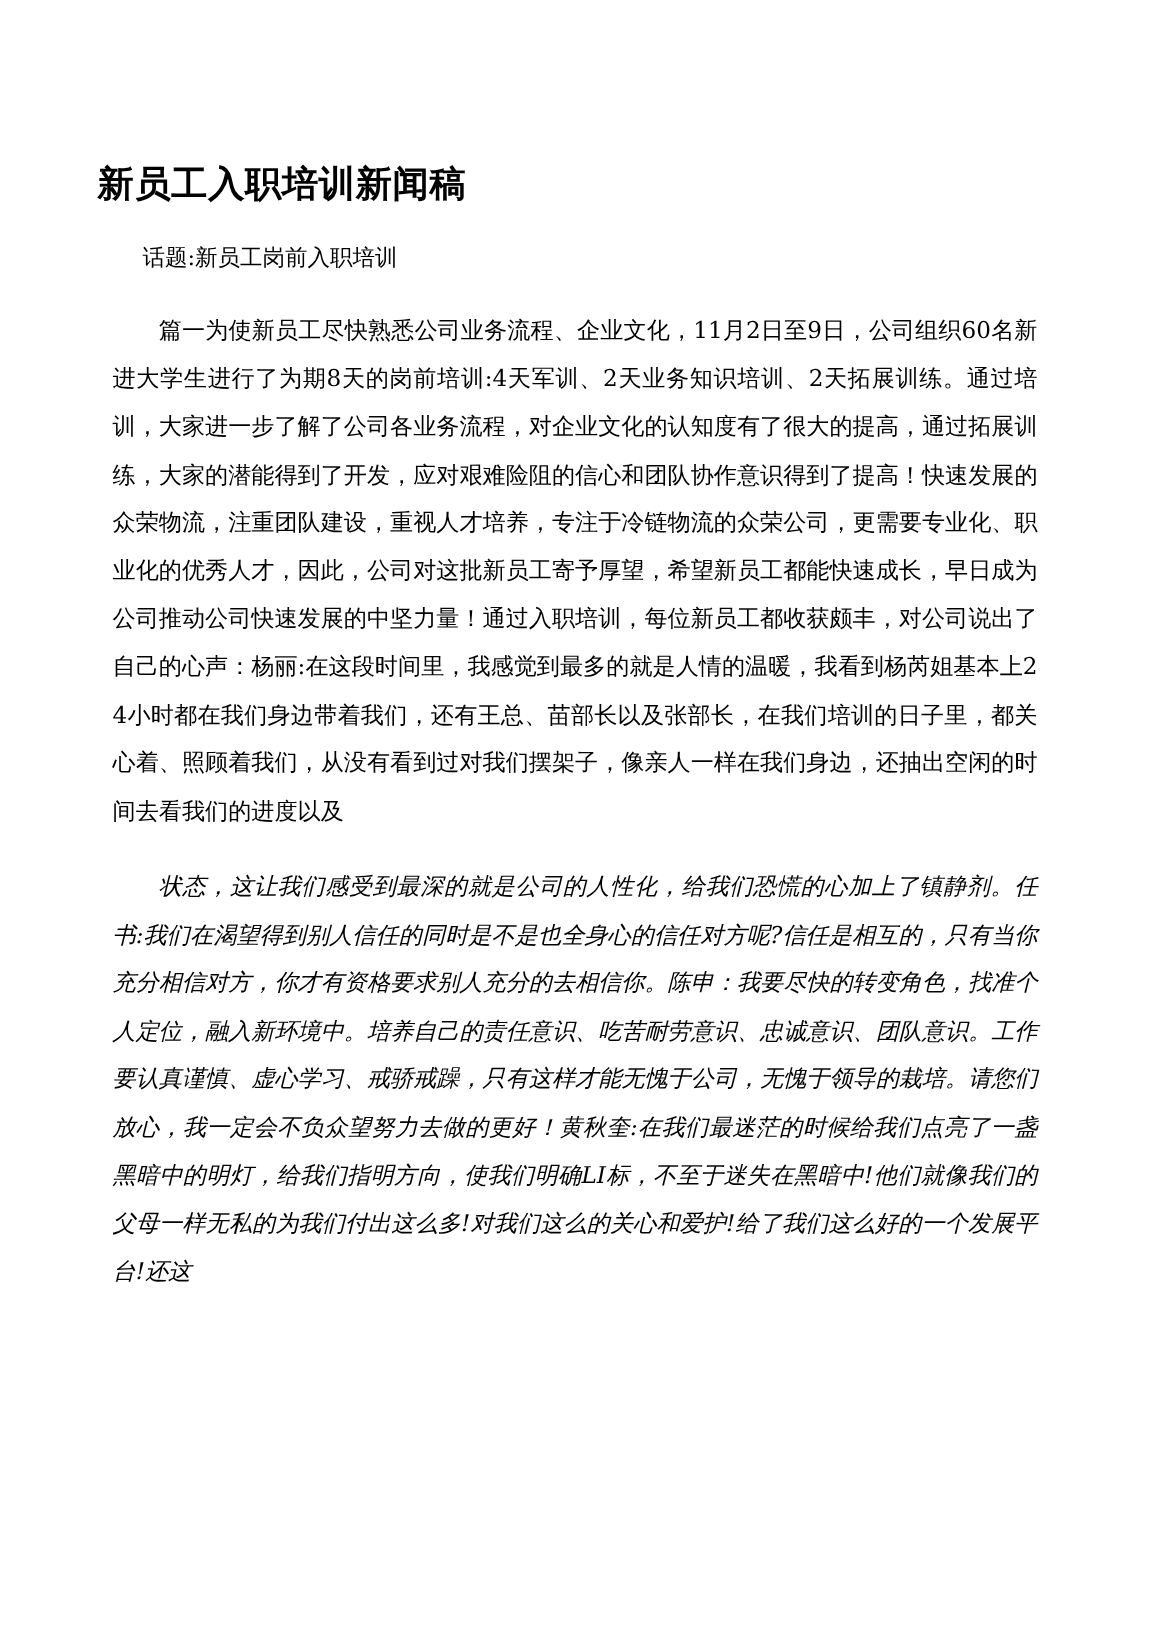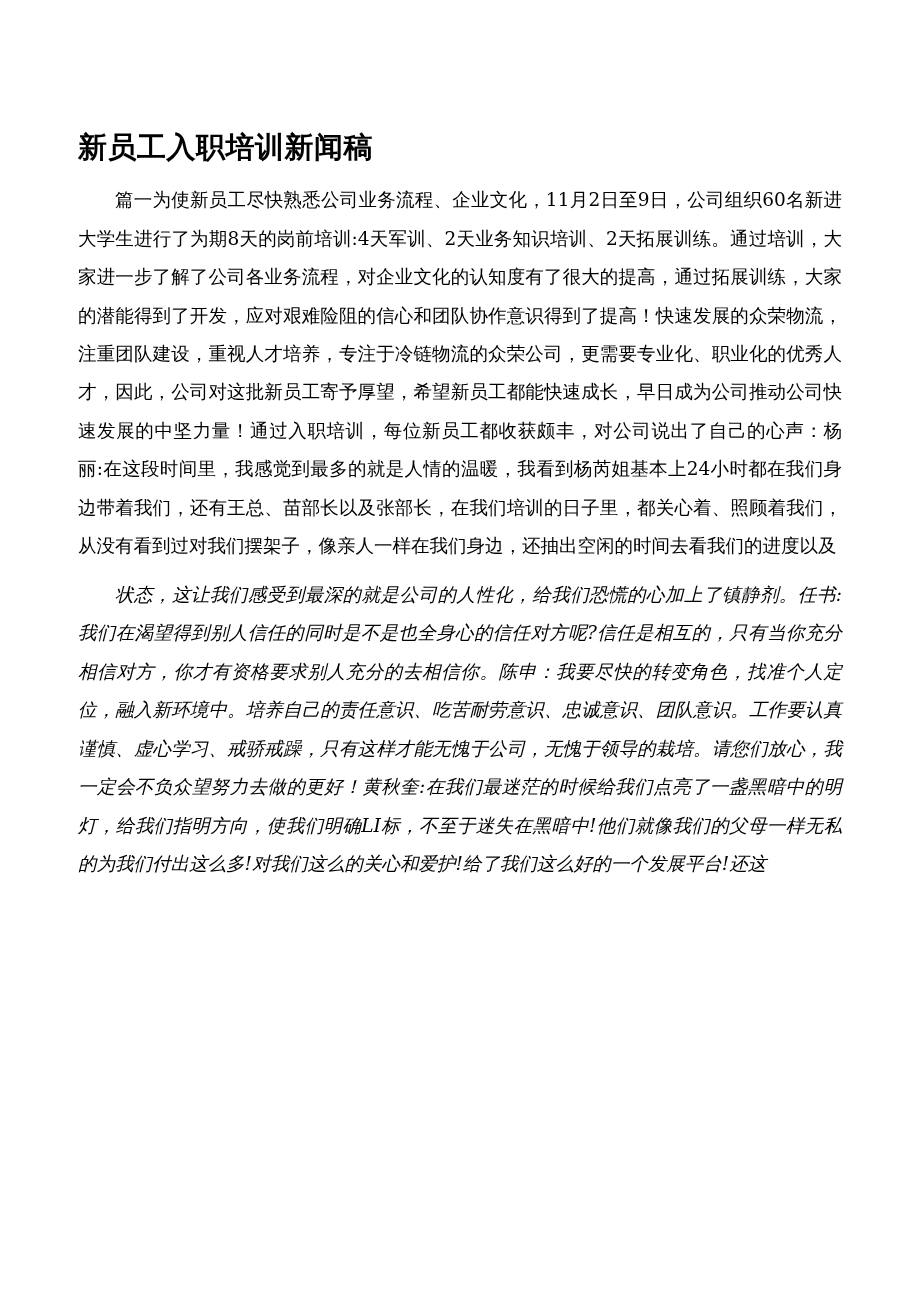--- a/index.html
+++ b/index.html
@@ -33,35 +33,36 @@
   }
   .topic-line {
     margin: 0;
     padding-top: 26px;
     font-size: 18px;
     line-height: 1.5;
     text-indent: 36px;
     font-family: "DejaVu Serif", "Liberation Serif", serif;
   }
   .body-par {
-    margin: 0;
+    margin: 12px;
     padding-top: 14px;
     font-size: 18.5px;
     line-height: 2.08;
     text-align: justify;
     text-justify: inter-ideograph;
     text-indent: 37px;
     font-family: "DejaVu Serif", "Liberation Serif", serif;
     word-break: break-all;
   }
   .body-par.second {
     padding-top: 10px;
     font-style: italic;
   }
 </style>
 </head>
 <body>
 
 <div class="page">
   <h1 class="doc-title">新员工入职培训新闻稿</h1>
+  <p class="topic-line">话题:新员工岗前入职培训</p>
   <p class="body-par">篇一为使新员工尽快熟悉公司业务流程、企业文化，11月2日至9日，公司组织60名新进大学生进行了为期8天的岗前培训:4天军训、2天业务知识培训、2天拓展训练。通过培训，大家进一步了解了公司各业务流程，对企业文化的认知度有了很大的提高，通过拓展训练，大家的潜能得到了开发，应对艰难险阻的信心和团队协作意识得到了提高！快速发展的众荣物流，注重团队建设，重视人才培养，专注于冷链物流的众荣公司，更需要专业化、职业化的优秀人才，因此，公司对这批新员工寄予厚望，希望新员工都能快速成长，早日成为公司推动公司快速发展的中坚力量！通过入职培训，每位新员工都收获颇丰，对公司说出了自己的心声：杨丽:在这段时间里，我感觉到最多的就是人情的温暖，我看到杨芮姐基本上24小时都在我们身边带着我们，还有王总、苗部长以及张部长，在我们培训的日子里，都关心着、照顾着我们，从没有看到过对我们摆架子，像亲人一样在我们身边，还抽出空闲的时间去看我们的进度以及</p>
   <p class="body-par second">状态，这让我们感受到最深的就是公司的人性化，给我们恐慌的心加上了镇静剂。任书:我们在渴望得到别人信任的同时是不是也全身心的信任对方呢?信任是相互的，只有当你充分相信对方，你才有资格要求别人充分的去相信你。陈申：我要尽快的转变角色，找准个人定位，融入新环境中。培养自己的责任意识、吃苦耐劳意识、忠诚意识、团队意识。工作要认真谨慎、虚心学习、戒骄戒躁，只有这样才能无愧于公司，无愧于领导的栽培。请您们放心，我一定会不负众望努力去做的更好！黄秋奎:在我们最迷茫的时候给我们点亮了一盏黑暗中的明灯，给我们指明方向，使我们明确LI标，不至于迷失在黑暗中!他们就像我们的父母一样无私的为我们付出这么多!对我们这么的关心和爱护!给了我们这么好的一个发展平台!还这</p>
 </div>
 
 </body></html>

